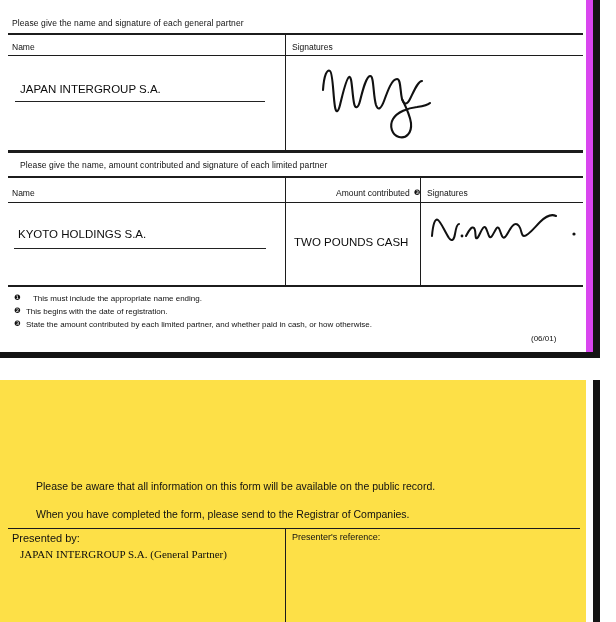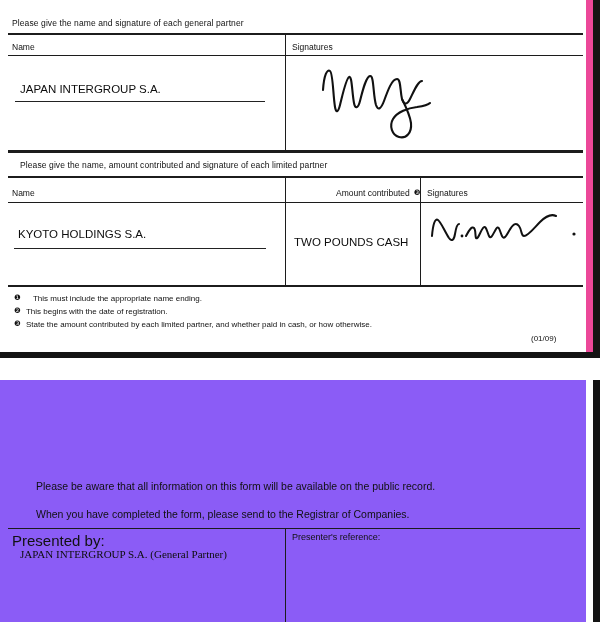--- a/index.html
+++ b/index.html
@@ -16,21 +16,21 @@
     overflow: hidden;
   }
 
   
   .scan-top {
     position: absolute;
     left: 0;
     top: 0;
     width: 600px;
     height: 358px;
-    background: #ec4899;
+    background: #d946ef;
     border-right: 7px solid #141414;
     border-bottom: 6px solid #141414;
     box-sizing: border-box;
   }
   .scan-top .inner {
     position: absolute;
     left: 0;
     top: 0;
     right: 7px;
     bottom: 0;
@@ -95,21 +95,21 @@
     background: #ffffff;
     border-right: 7px solid #141414;
     box-sizing: border-box;
   }
   .scan-bottom .inner {
     position: absolute;
     left: 0;
     top: 0;
     right: 7px;
     bottom: 0;
-    background: #8b5cf6;
+    background: #fde047;
   }
   .note {
     position: absolute;
     font-size: 10.5px;
     white-space: nowrap;
     color: #101010;
   }
   .gap-white {
     position: absolute;
     left: 0;
@@ -181,36 +181,36 @@
     </div>
     <div class="foot" style="left:14px; top:306px;">
       <span class="circnum">❷</span>
       <span style="margin-left:3px;">This begins with the date of registration.</span>
     </div>
     <div class="foot" style="left:14px; top:319px;">
       <span class="circnum">❸</span>
       <span style="margin-left:3px;">State the amount contributed by each limited partner, and whether paid in cash, or how otherwise.</span>
     </div>
 
-    <div class="foot" style="left:531px; top:334px;">(01/09)</div>
+    <div class="foot" style="left:531px; top:334px;">(06/01)</div>
   </div>
 </div>
 
 <div class="gap-white"></div>
 
 <div class="scan-bottom">
   <div class="inner">
 
     <div class="note" style="left:36px; top:100px;">Please be aware that all information on this form will be available on the public record.</div>
 
     <div class="note" style="left:36px; top:128px;">When you have completed the form, please send to the Registrar of Companies.</div>
 
     <div class="rule" style="left:8px; top:148px; width:572px; height:1px;"></div>
 
-    <div class="colhead" style="left:12px; top:152px; font-size:15px;">Presented by:</div>
+    <div class="colhead" style="left:12px; top:152px; font-size:11px;">Presented by:</div>
     <div class="colhead" style="left:292px; top:152px; font-size:9px;">Presenter's reference:</div>
 
     <div class="val" style="left:20px; top:168px; font-size:11px;font-family:Liberation Serif, serif;">JAPAN INTERGROUP S.A. (General Partner)</div>
 
     <div class="val" style="left:296px; top:168px; font-size:11px;"></div>
 
     <div class="rule" style="left:285px; top:148px; width:1px; height:94px;"></div>
   </div>
 </div>
 

